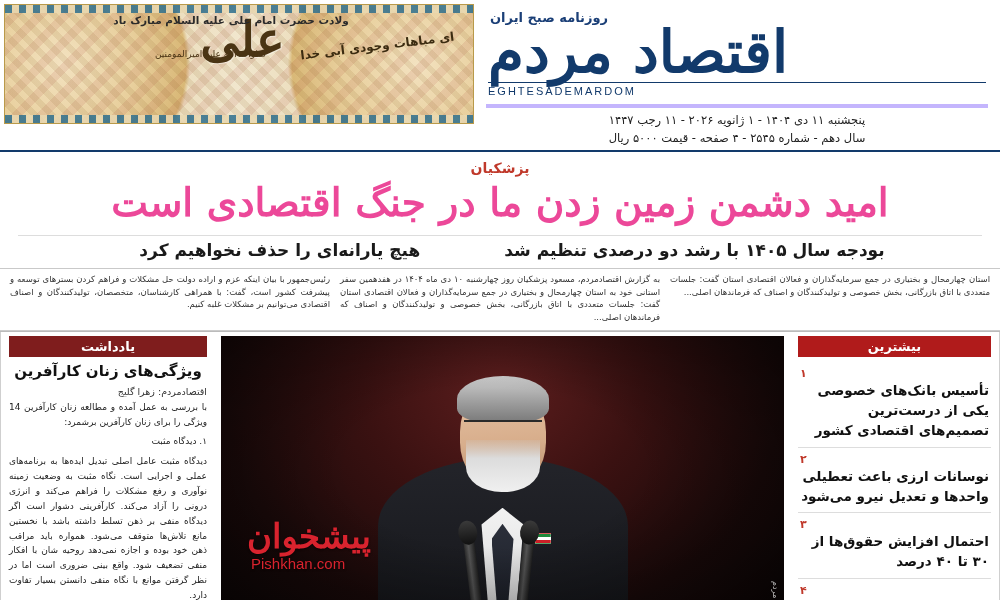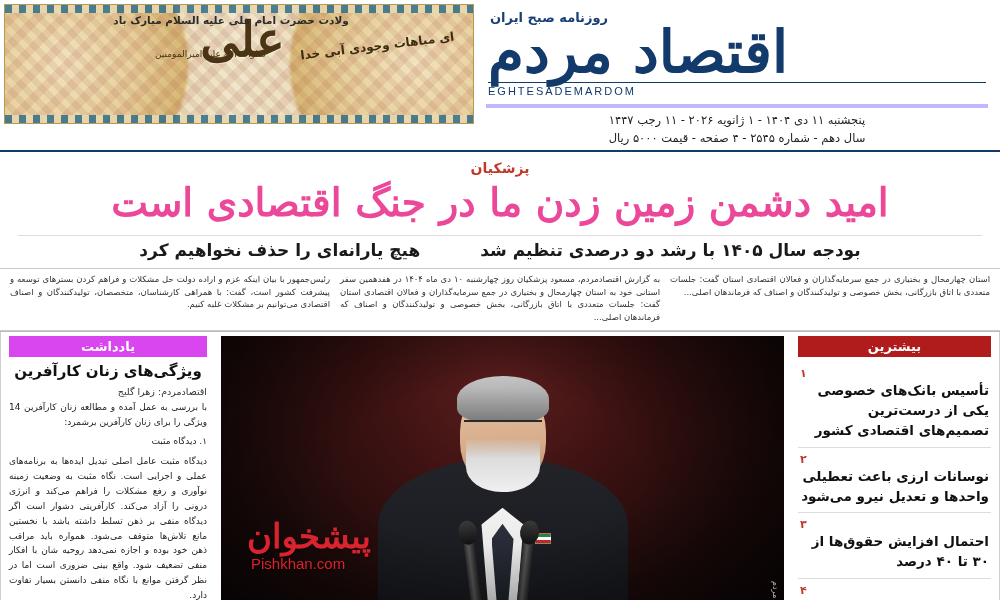--- a/index.html
+++ b/index.html
@@ -164,20 +164,21 @@
     flex-direction: row;
     justify-content: center;
     gap: 60px;
     padding: 4px 0 6px 0;
     border-top: 1px solid #ddd;
   }
   .sub-item {
     font-size: 17px;
     font-weight: bold;
     color: #1a1a1a;
+    margin-left: 24px;
   }
 
   
   .cols {
     display: flex;
     flex-direction: row;
     width: 1000px;
     height: 302px;
     border-top: 1px solid #bbb;
   }
@@ -207,21 +208,21 @@
     color: #333;
     line-height: 1.5;
     padding: 4px 10px 6px 10px;
     gap: 10px;
     border-bottom: 1px solid #ccc;
     text-align: justify;
   }
   .lead-strip > div { flex: 1; }
 
   .section-head {
-    background: #d946ef;
+    background: #7f1d1d;
     color: #fff;
     text-align: center;
     font-size: 13px;
     font-weight: bold;
     padding: 3px 0;
     margin-bottom: 5px;
   }
   .section-head.red { background: #b01b1b; }
 
   .list-item {

